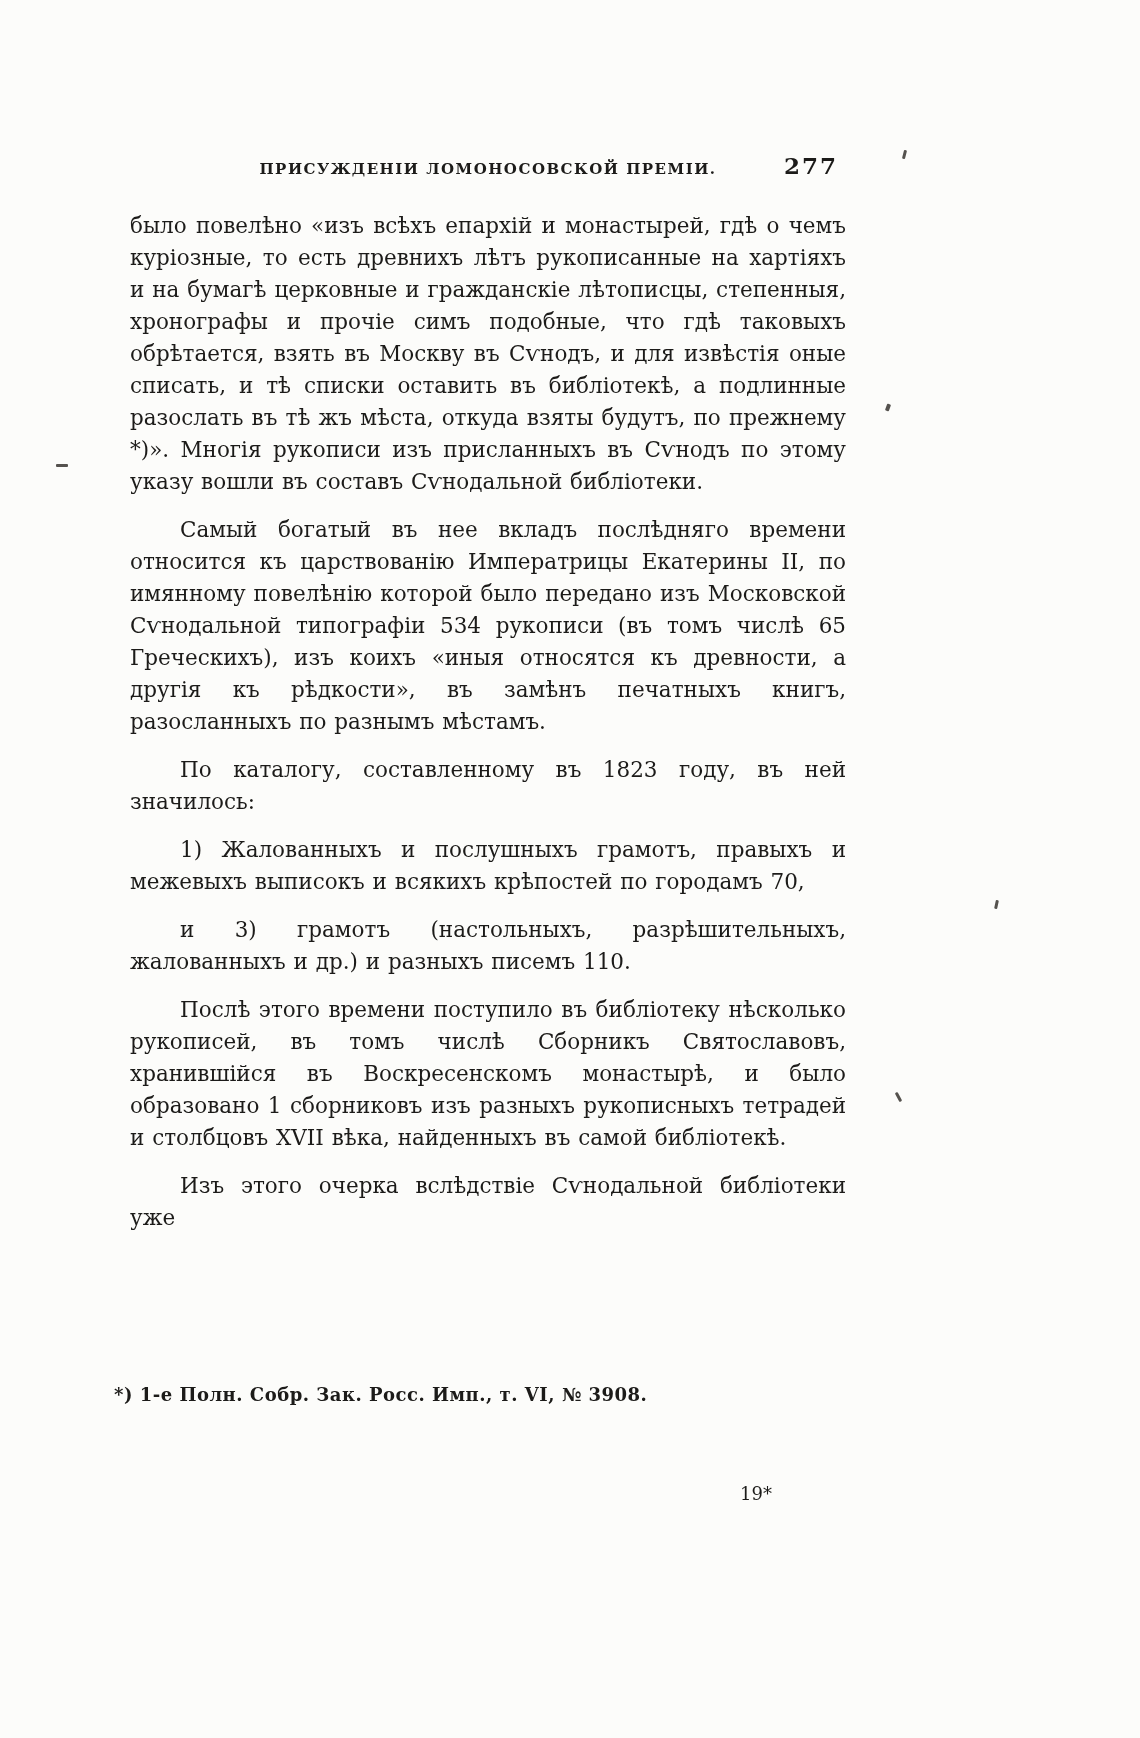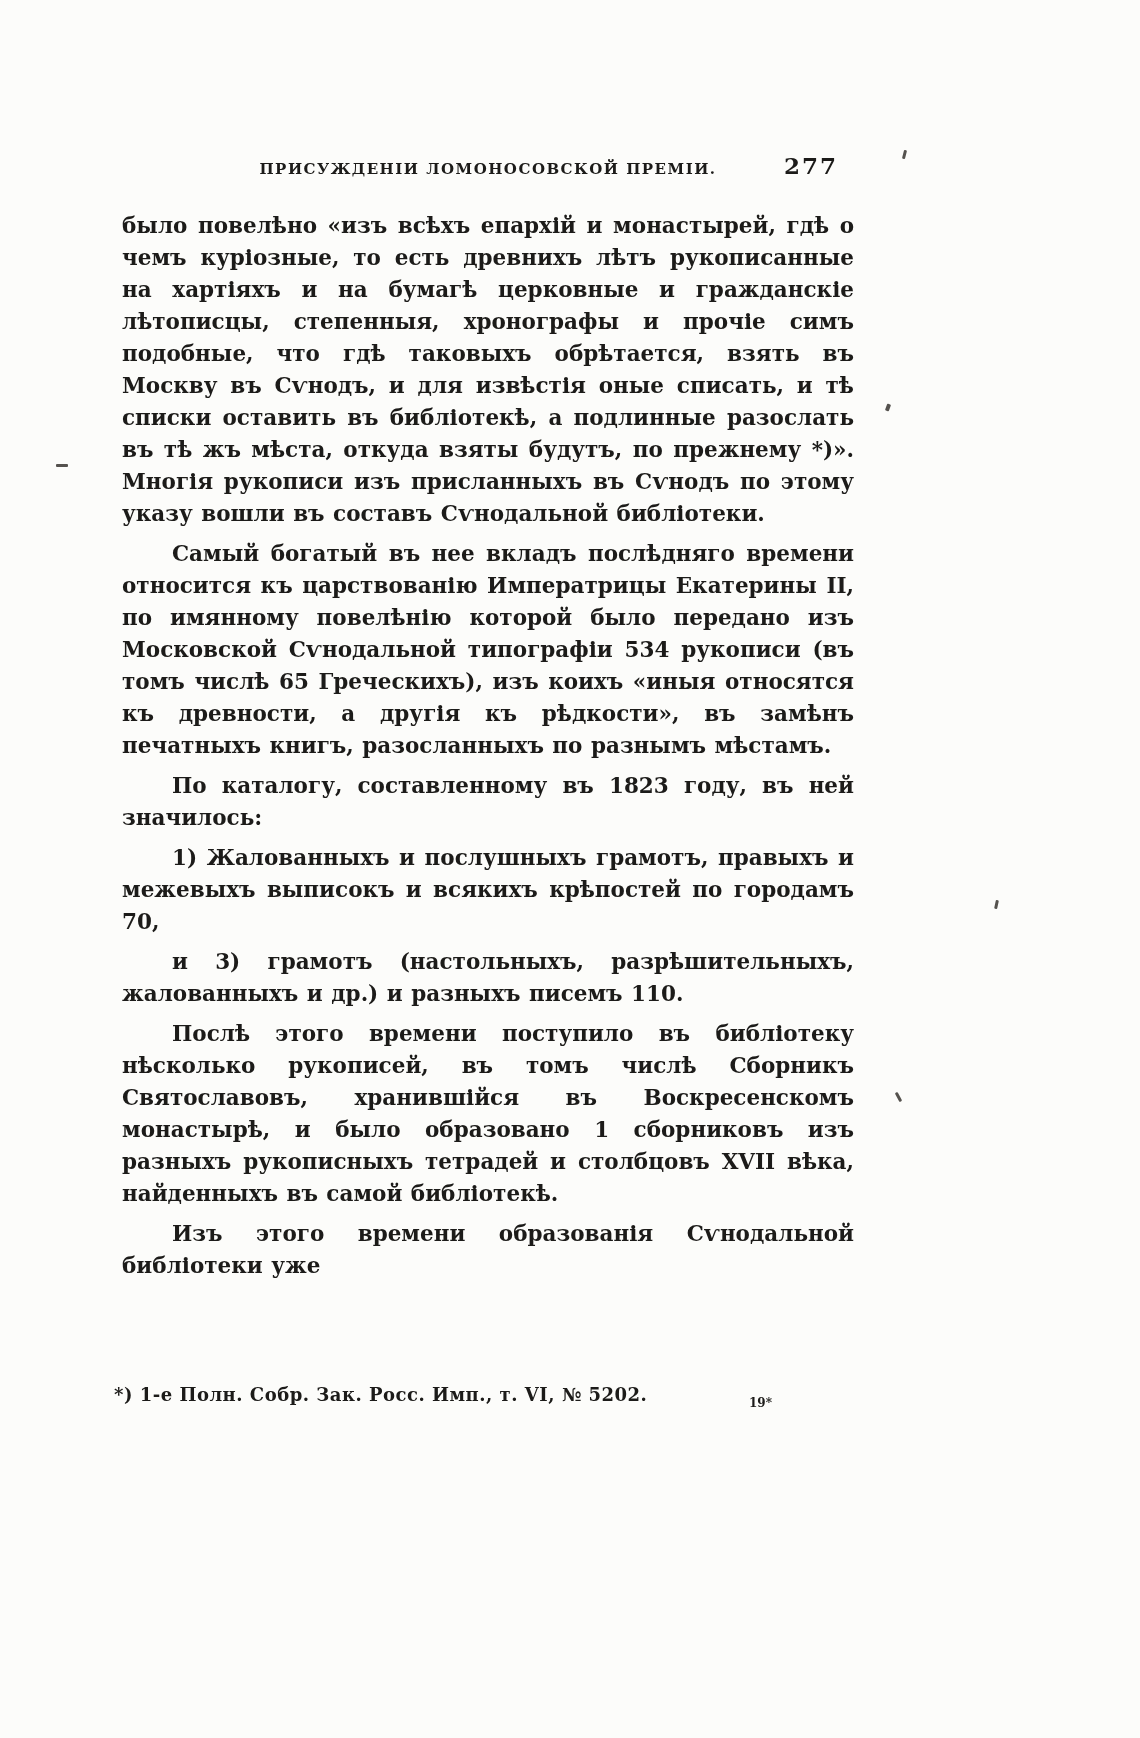--- a/index.html
+++ b/index.html
@@ -38,49 +38,49 @@
   }
   .page-number {
     position: absolute;
     right: 24px;
     top: 0;
     font-size: 23px;
     font-weight: bold;
     letter-spacing: 2px;
   }
   .page-body p {
-    margin: 8px;
+    margin: 16px;
     text-align: justify;
     font-size: 21.5px;
     line-height: 32px;
-    font-weight: bold;
+    font-weight: normal;
     word-spacing: 1px;
   }
   .page-body p.indent {
     text-indent: 50px;
   }
   .footnote {
     position: absolute;
     left: 114px;
     top: 1384px;
     width: 748px;
     font-size: 18px;
     font-weight: bold;
     letter-spacing: 0.5px;
   }
   .signature {
     position: absolute;
     left: 114px;
-    top: 1396px;
+    top: 1483px;
     width: 748px;
     text-align: right;
     padding-right: 90px;
     box-sizing: border-box;
-    font-size: 12px;
-    font-weight: bold;
+    font-size: 18px;
+    font-weight: normal;
   }
   .margin-mark {
     position: absolute;
     background: #55524e;
     border-radius: 1px;
   }
   .mark-dash-left   { left: 56px;  top: 464px;  width: 12px; height: 3px; }
   .mark-tick-right1 { left: 903px; top: 150px;  width: 3px;  height: 9px;  transform: rotate(14deg); }
   .mark-tick-right2 { left: 886px; top: 404px;  width: 4px;  height: 7px;  transform: rotate(20deg); }
   .mark-tick-right3 { left: 995px; top: 900px;  width: 3px;  height: 9px;  transform: rotate(12deg); }
@@ -98,26 +98,26 @@
       <div class="page-number">277</div>
     </div>
 
     <div class="page-body">
       <p class="para">было повелѣно «изъ всѣхъ епархій и монастырей, гдѣ о чемъ куріозные, то есть древнихъ лѣтъ рукописанные на хартіяхъ и на бумагѣ церковные и гражданскіе лѣтописцы, степенныя, хронографы и прочіе симъ подобные, что гдѣ таковыхъ обрѣтается, взять въ Москву въ Сѵнодъ, и для извѣстія оные списать, и тѣ списки оставить въ библіотекѣ, а подлинные разослать въ тѣ жъ мѣста, откуда взяты будутъ, по прежнему *)». Многія рукописи изъ присланныхъ въ Сѵнодъ по этому указу вошли въ составъ Сѵнодальной библіотеки.</p>
       <p class="para indent">Самый богатый въ нее вкладъ послѣдняго времени относится къ царствованію Императрицы Екатерины II, по имянному повелѣнію которой было передано изъ Московской Сѵнодальной типографіи 534 рукописи (въ томъ числѣ 65 Греческихъ), изъ коихъ «иныя относятся къ древности, а другія къ рѣдкости», въ замѣнъ печатныхъ книгъ, разосланныхъ по разнымъ мѣстамъ.</p>
       <p class="para indent">По каталогу, составленному въ 1823 году, въ ней значилось:</p>
       <p class="para indent">1) Жалованныхъ и послушныхъ грамотъ, правыхъ и межевыхъ выписокъ и всякихъ крѣпостей по городамъ 70,</p>
       <p class="para indent">и 3) грамотъ (настольныхъ, разрѣшительныхъ, жалованныхъ и др.) и разныхъ писемъ 110.</p>
       <p class="para indent">Послѣ этого времени поступило въ библіотеку нѣсколько рукописей, въ томъ числѣ Сборникъ Святославовъ, хранившійся въ Воскресенскомъ монастырѣ, и было образовано 1 сборниковъ изъ разныхъ рукописныхъ тетрадей и столбцовъ XVII вѣка, найденныхъ въ самой библіотекѣ.</p>
-      <p class="para indent">Изъ этого времени образованія Сѵнодальной библіотеки уже</p>
+      <p class="para indent">Изъ этого очерка вслѣдствіе Сѵнодальной библіотеки уже</p>
     </div>
 
   </div>
 
-  <div class="footnote">*) 1-е Полн. Собр. Зак. Росс. Имп., т. VI, № 5202.</div>
+  <div class="footnote">*) 1-е Полн. Собр. Зак. Росс. Имп., т. VI, № 3908.</div>
 
   <div class="signature">19*</div>
 
   <div class="margin-mark mark-dash-left"></div>
   <div class="margin-mark mark-tick-right1"></div>
   <div class="margin-mark mark-tick-right2"></div>
   <div class="margin-mark mark-tick-right3"></div>
   <div class="margin-mark mark-tick-right4"></div>
 
 </div>

